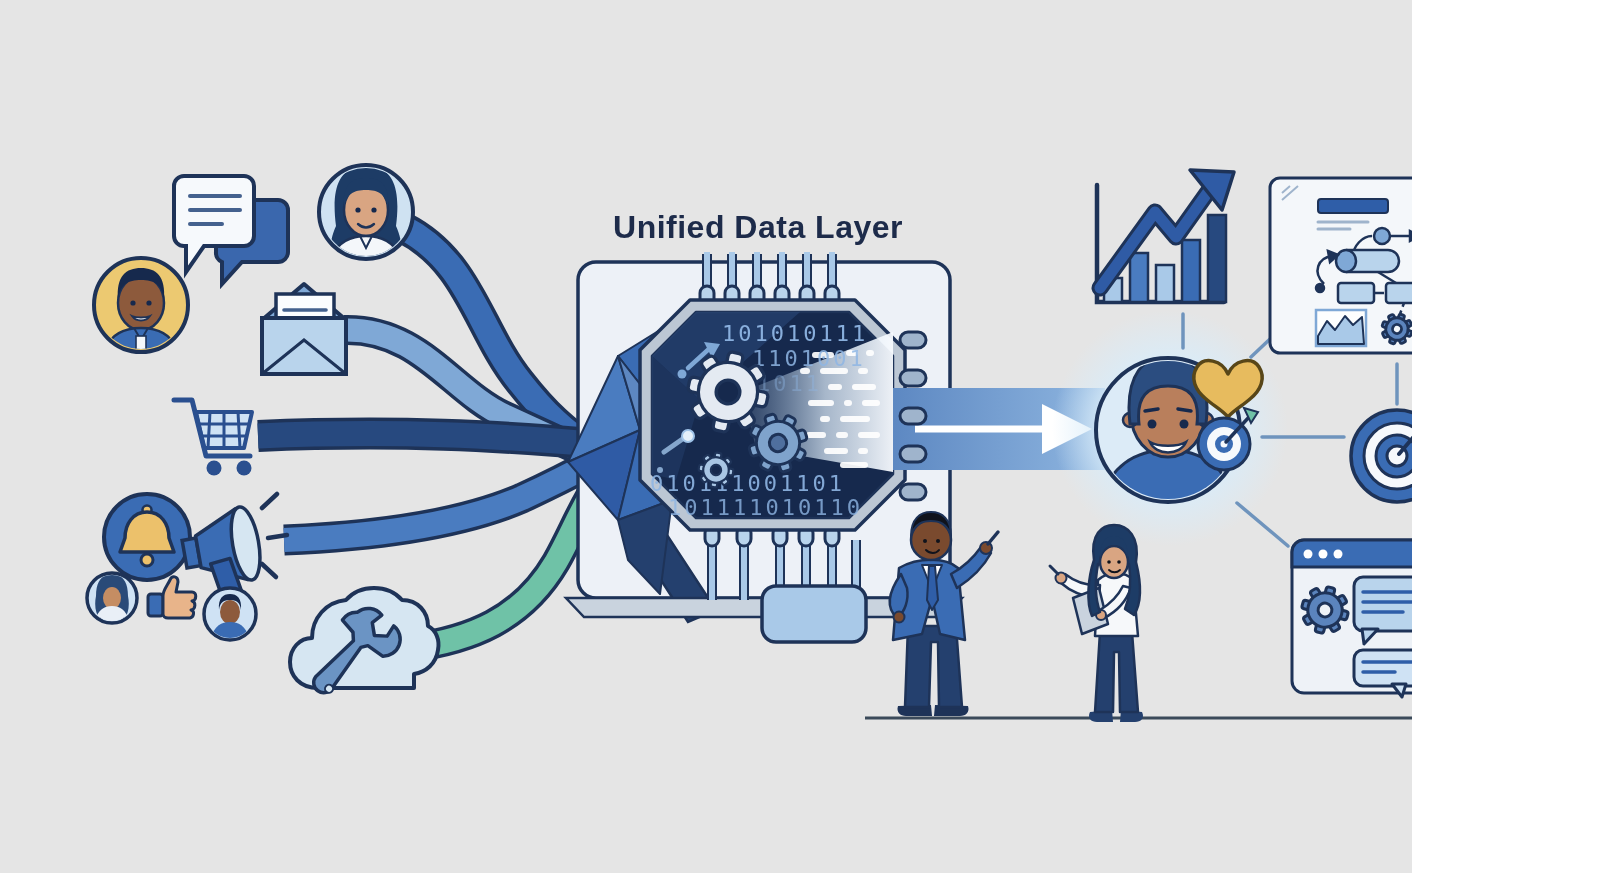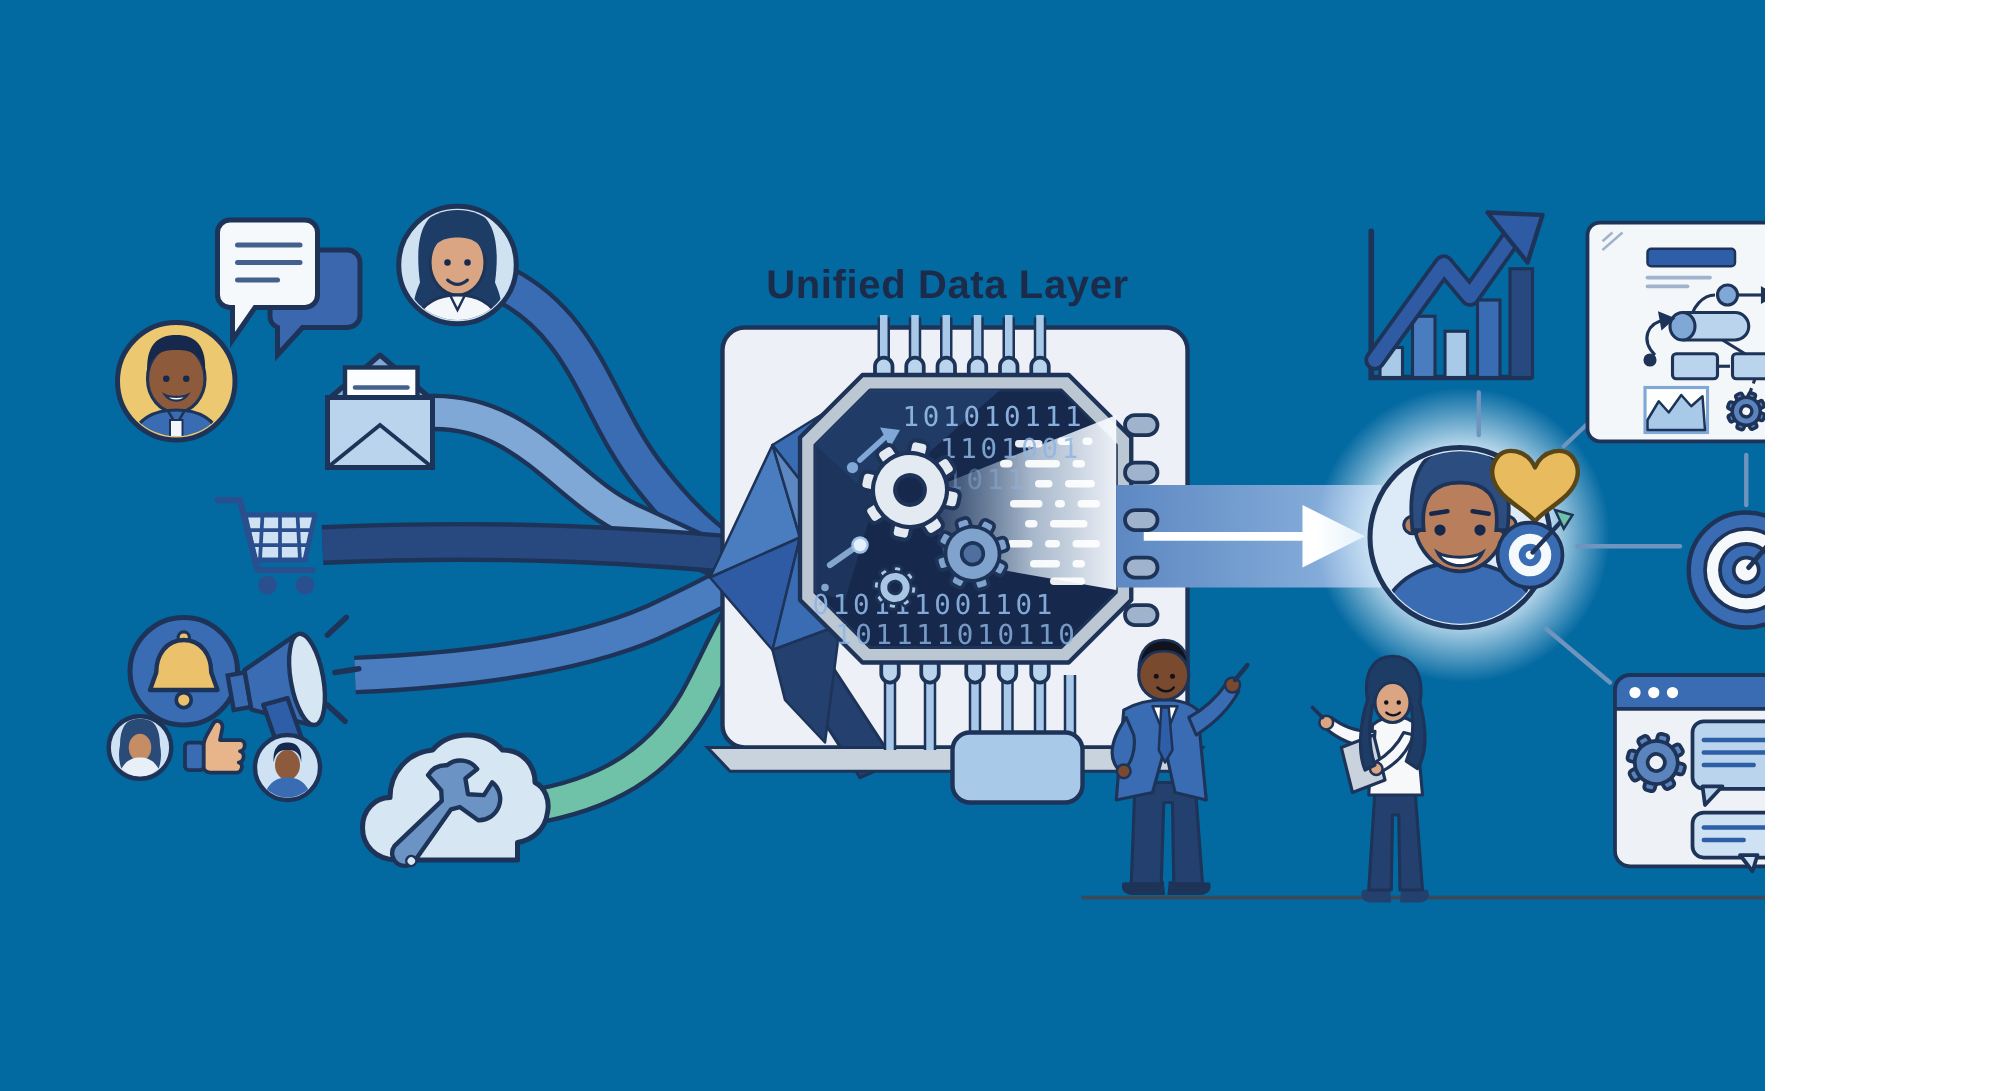--- a/index.html
+++ b/index.html
@@ -1,16 +1,16 @@
 <!DOCTYPE html>
 <html><head>
 <meta charset="utf-8">
 <style>
   html,body{margin:0;padding:0;background:#ffffff;}
-  .stage{position:relative;width:1412px;height:873px;background:#0369a1;overflow:hidden;
+  .stage{position:relative;width:1412px;height:873px;background:#e5e5e5;overflow:hidden;
          font-family:"Liberation Sans",sans-serif;}
   svg{position:absolute;inset:0;display:block;}
   .title-text{font-family:"Liberation Sans",sans-serif;font-weight:bold;font-size:32px;fill:#1d2b4a;letter-spacing:.5px;}
   .bin{font-family:"DejaVu Sans Mono",monospace;font-size:22px;fill:#8fb6e4;letter-spacing:3px;}
 </style>
 </head>
 <body>
 
 <div class="stage">
 <svg viewBox="0 0 1600 873" width="1600" height="873">

